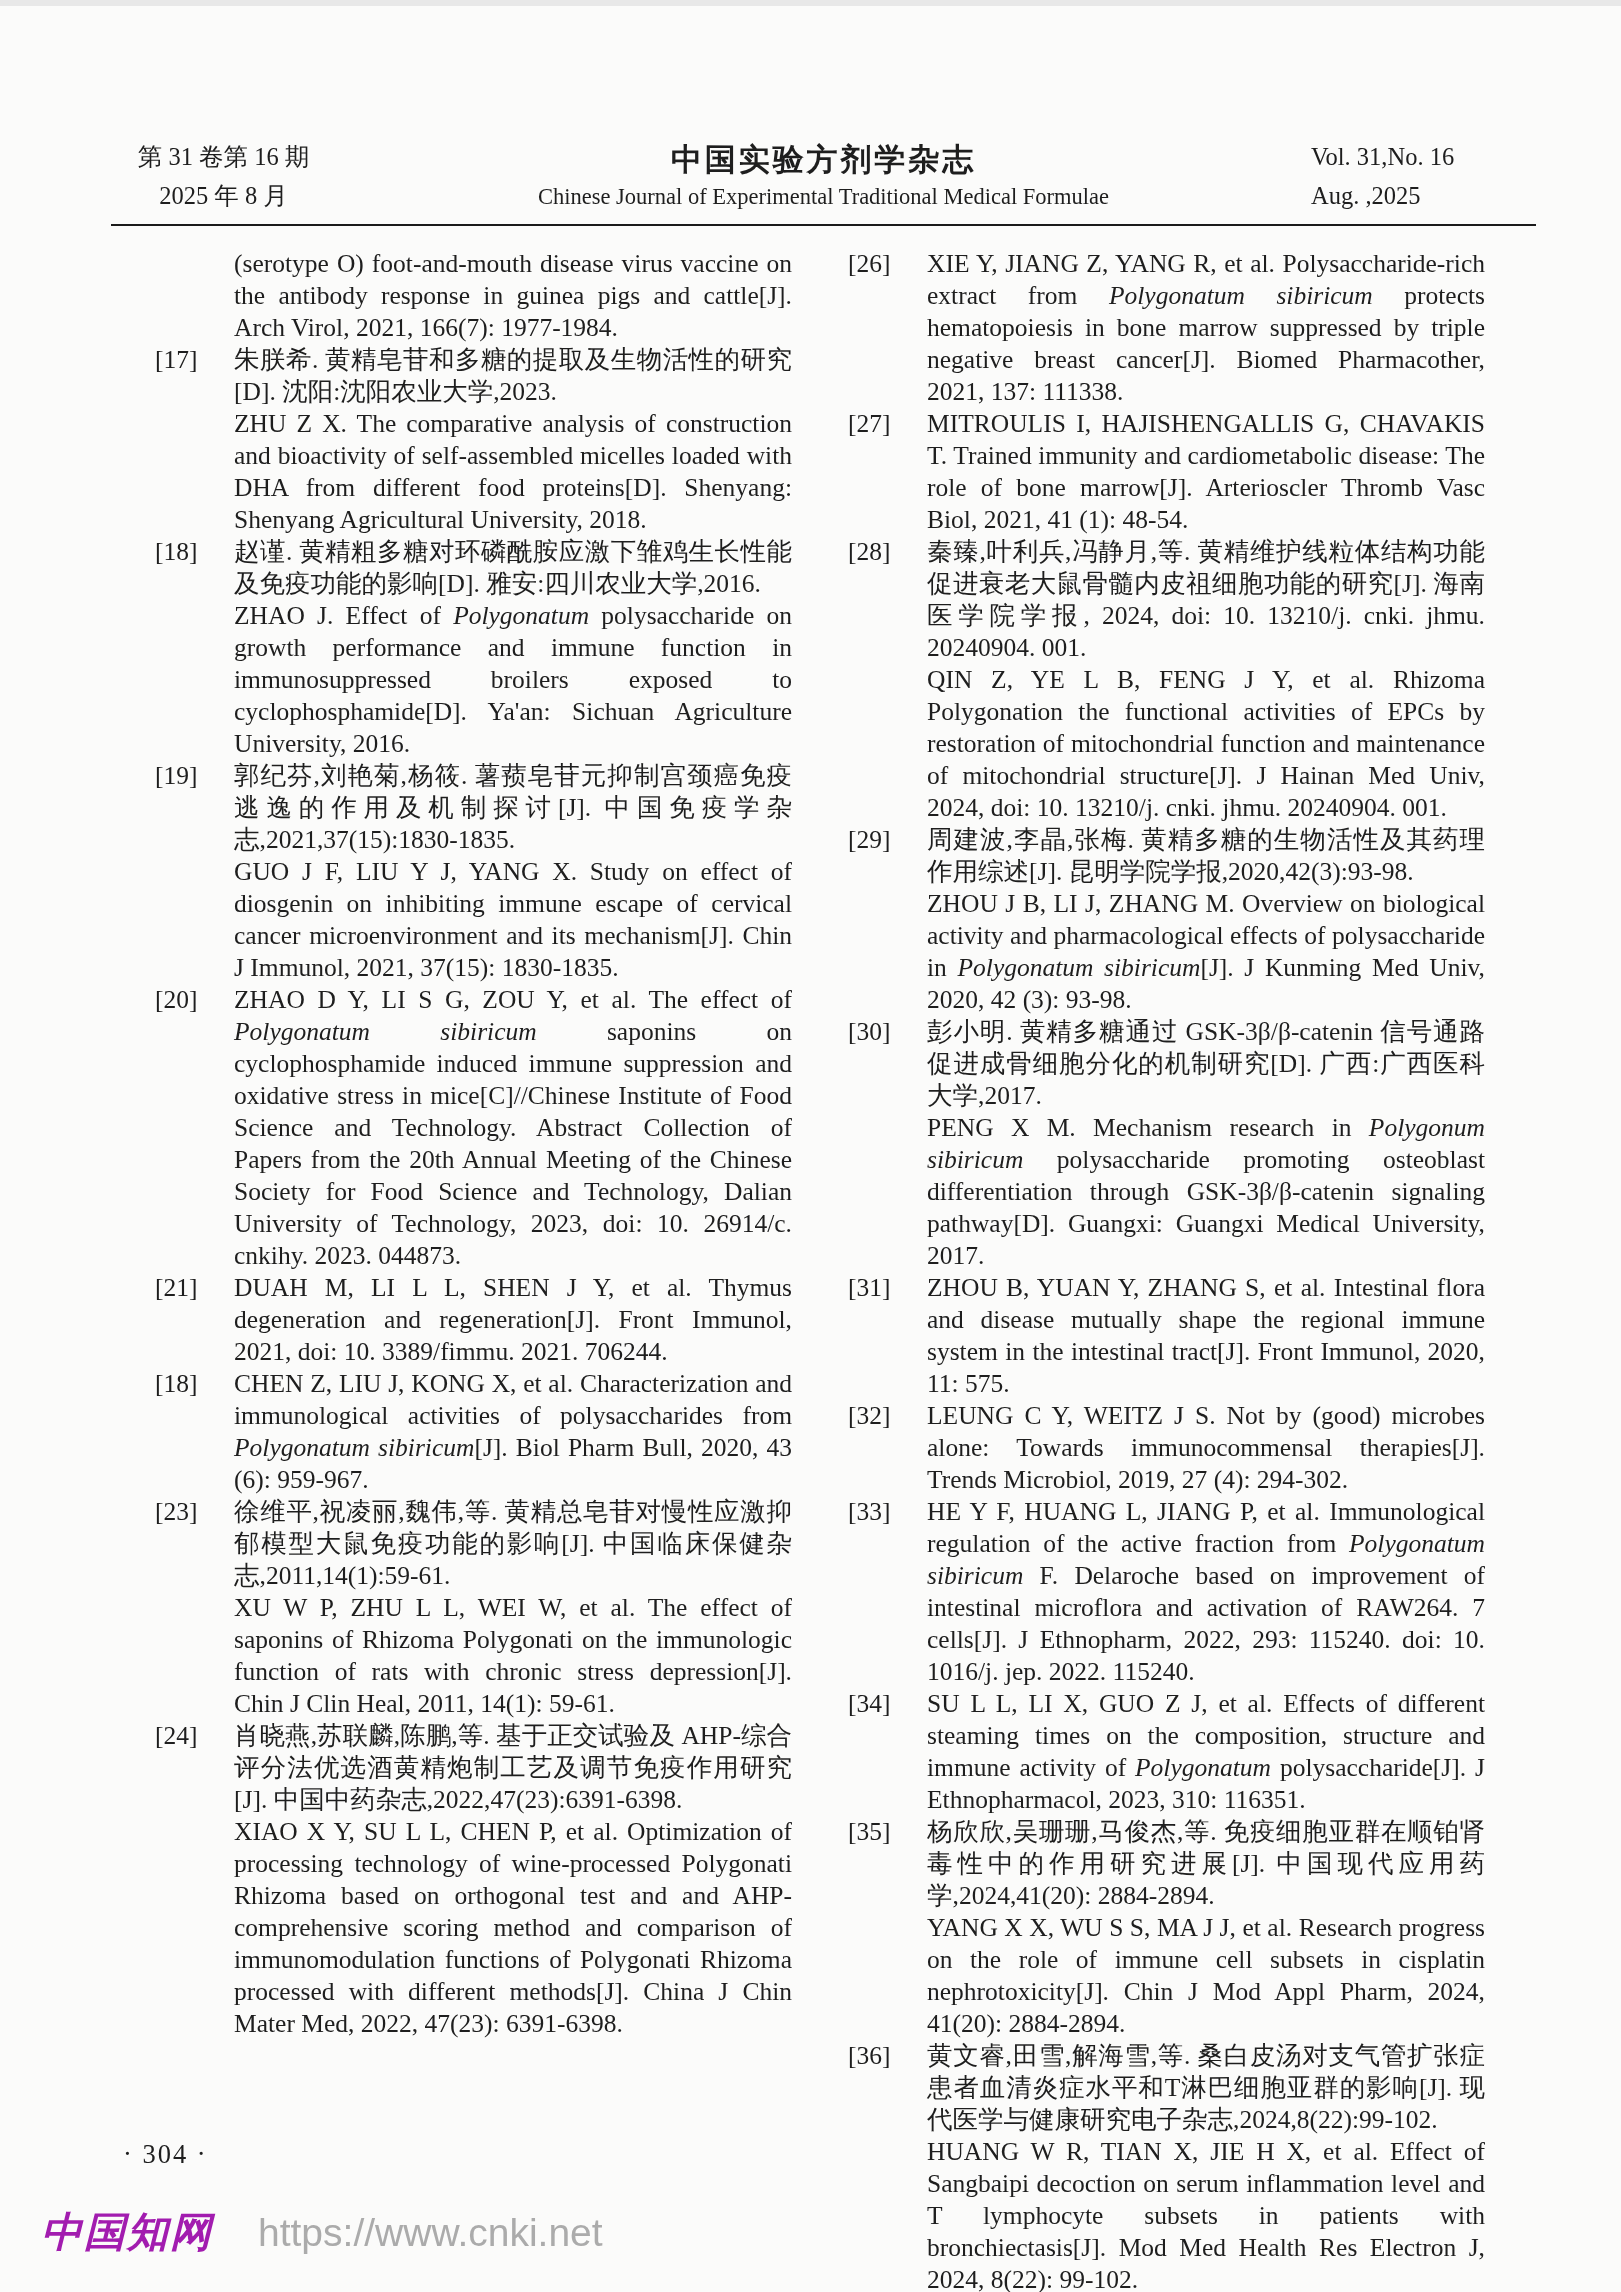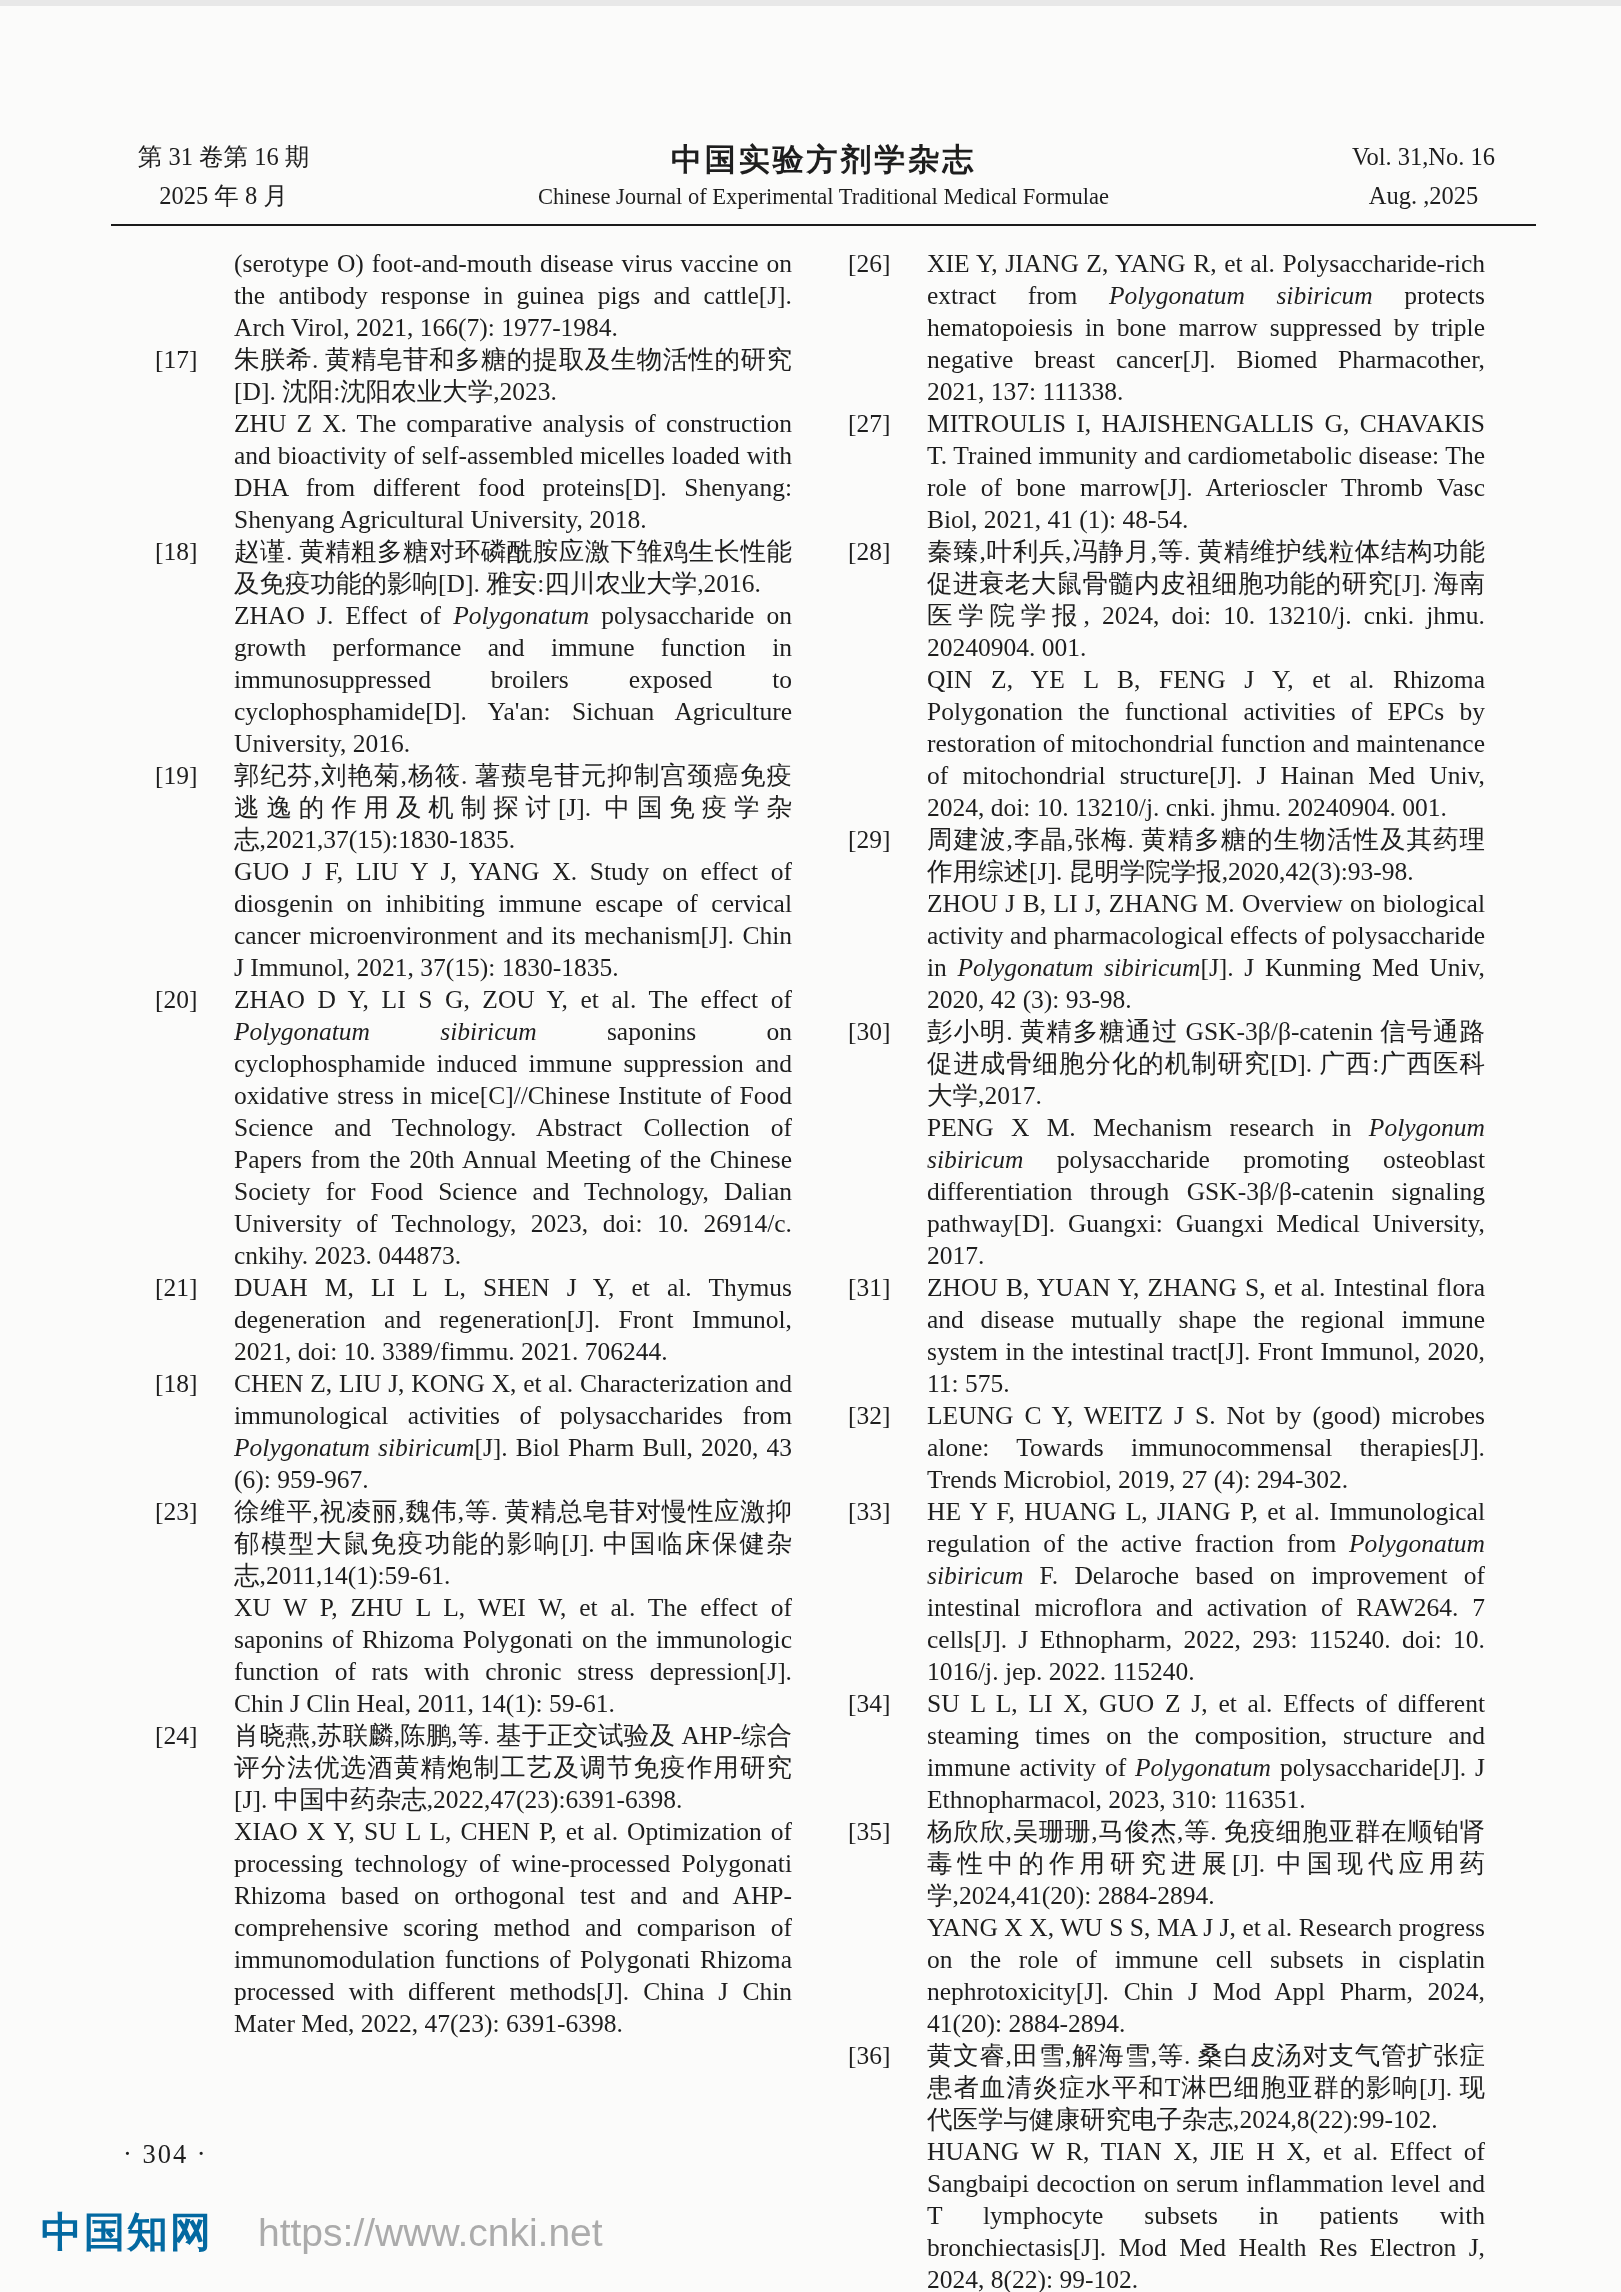--- a/index.html
+++ b/index.html
@@ -26,21 +26,21 @@
     font-size: 24.5px; line-height: 39px;
     white-space: nowrap;
   }
   .header-center { flex: 1; text-align: center; }
   .journal-cn {
     font-size: 31px; font-weight: 700; letter-spacing: 2.9px;
     line-height: 41px;
   }
   .journal-en { font-size: 22.5px; line-height: 33px; }
   .header-right {
-    width: 225px; text-align: center;
+    width: 225px; 
     font-size: 24.5px; line-height: 39px;
     white-space: nowrap;
   }
   .rule {
     position: absolute;
     top: 218px; left: 111px; width: 1425px;
     border-top: 2.9px solid #1a1a1a;
   }
   
   .columns {
@@ -68,21 +68,21 @@
     font-size: 26.5px; letter-spacing: 2px;
   }
   .watermark {
     position: absolute;
     left: 41px; top: 2199px;
     display: flex; align-items: baseline; gap: 45px;
     font-family: "Liberation Sans", "DejaVu Sans", sans-serif;
   }
   .wm-cn {
     font-size: 41px; font-weight: 700;
-    color: #0369a1; letter-spacing: 2px;
+    color: #a21caf; letter-spacing: 2px; font-style: italic;
   }
   .wm-url {
     font-size: 39px; color: #ababab;
   }
 </style>
 </head>
 <body>
 
 <div class="page">
 

